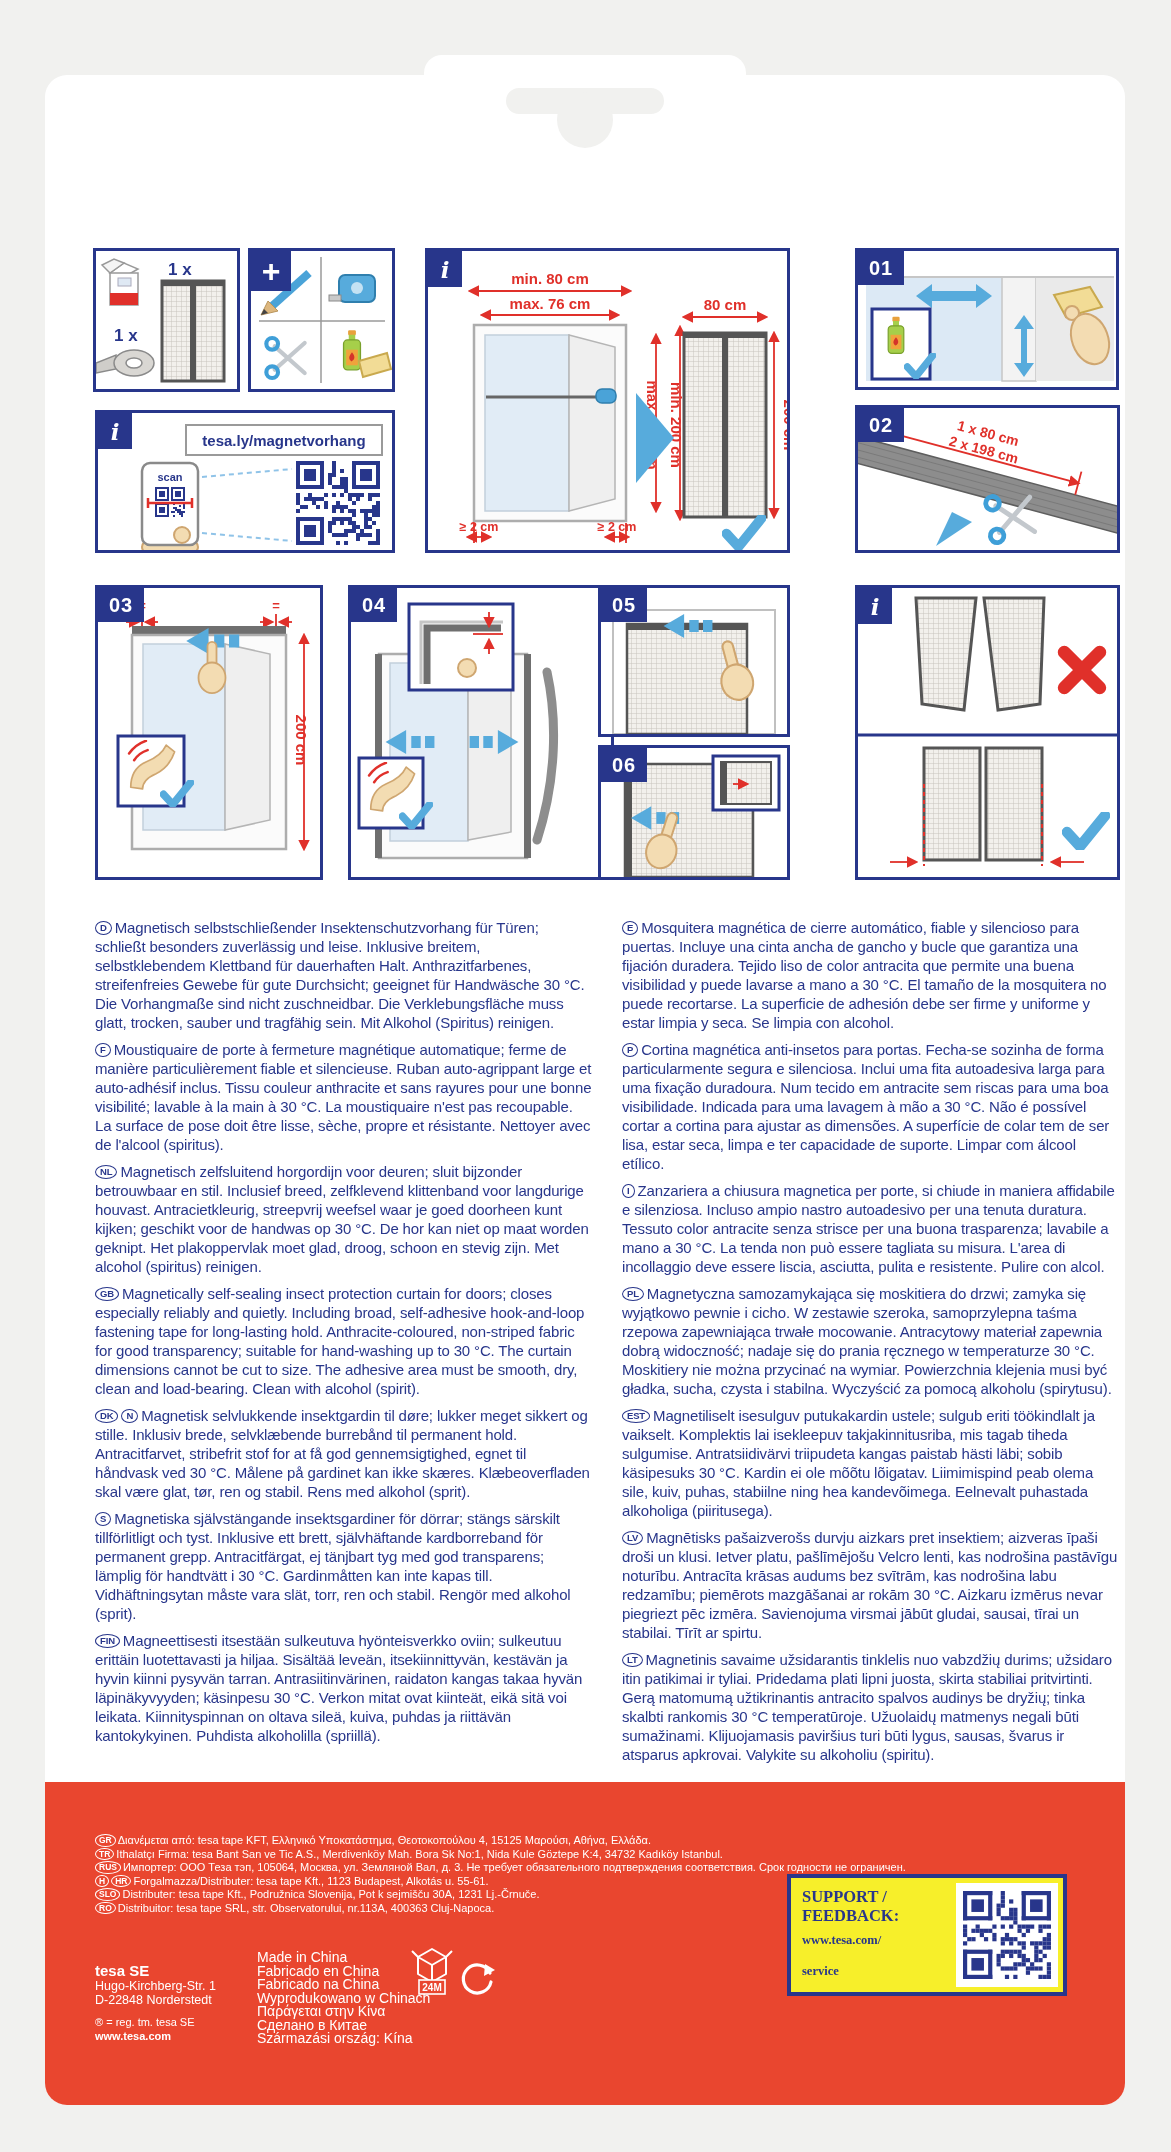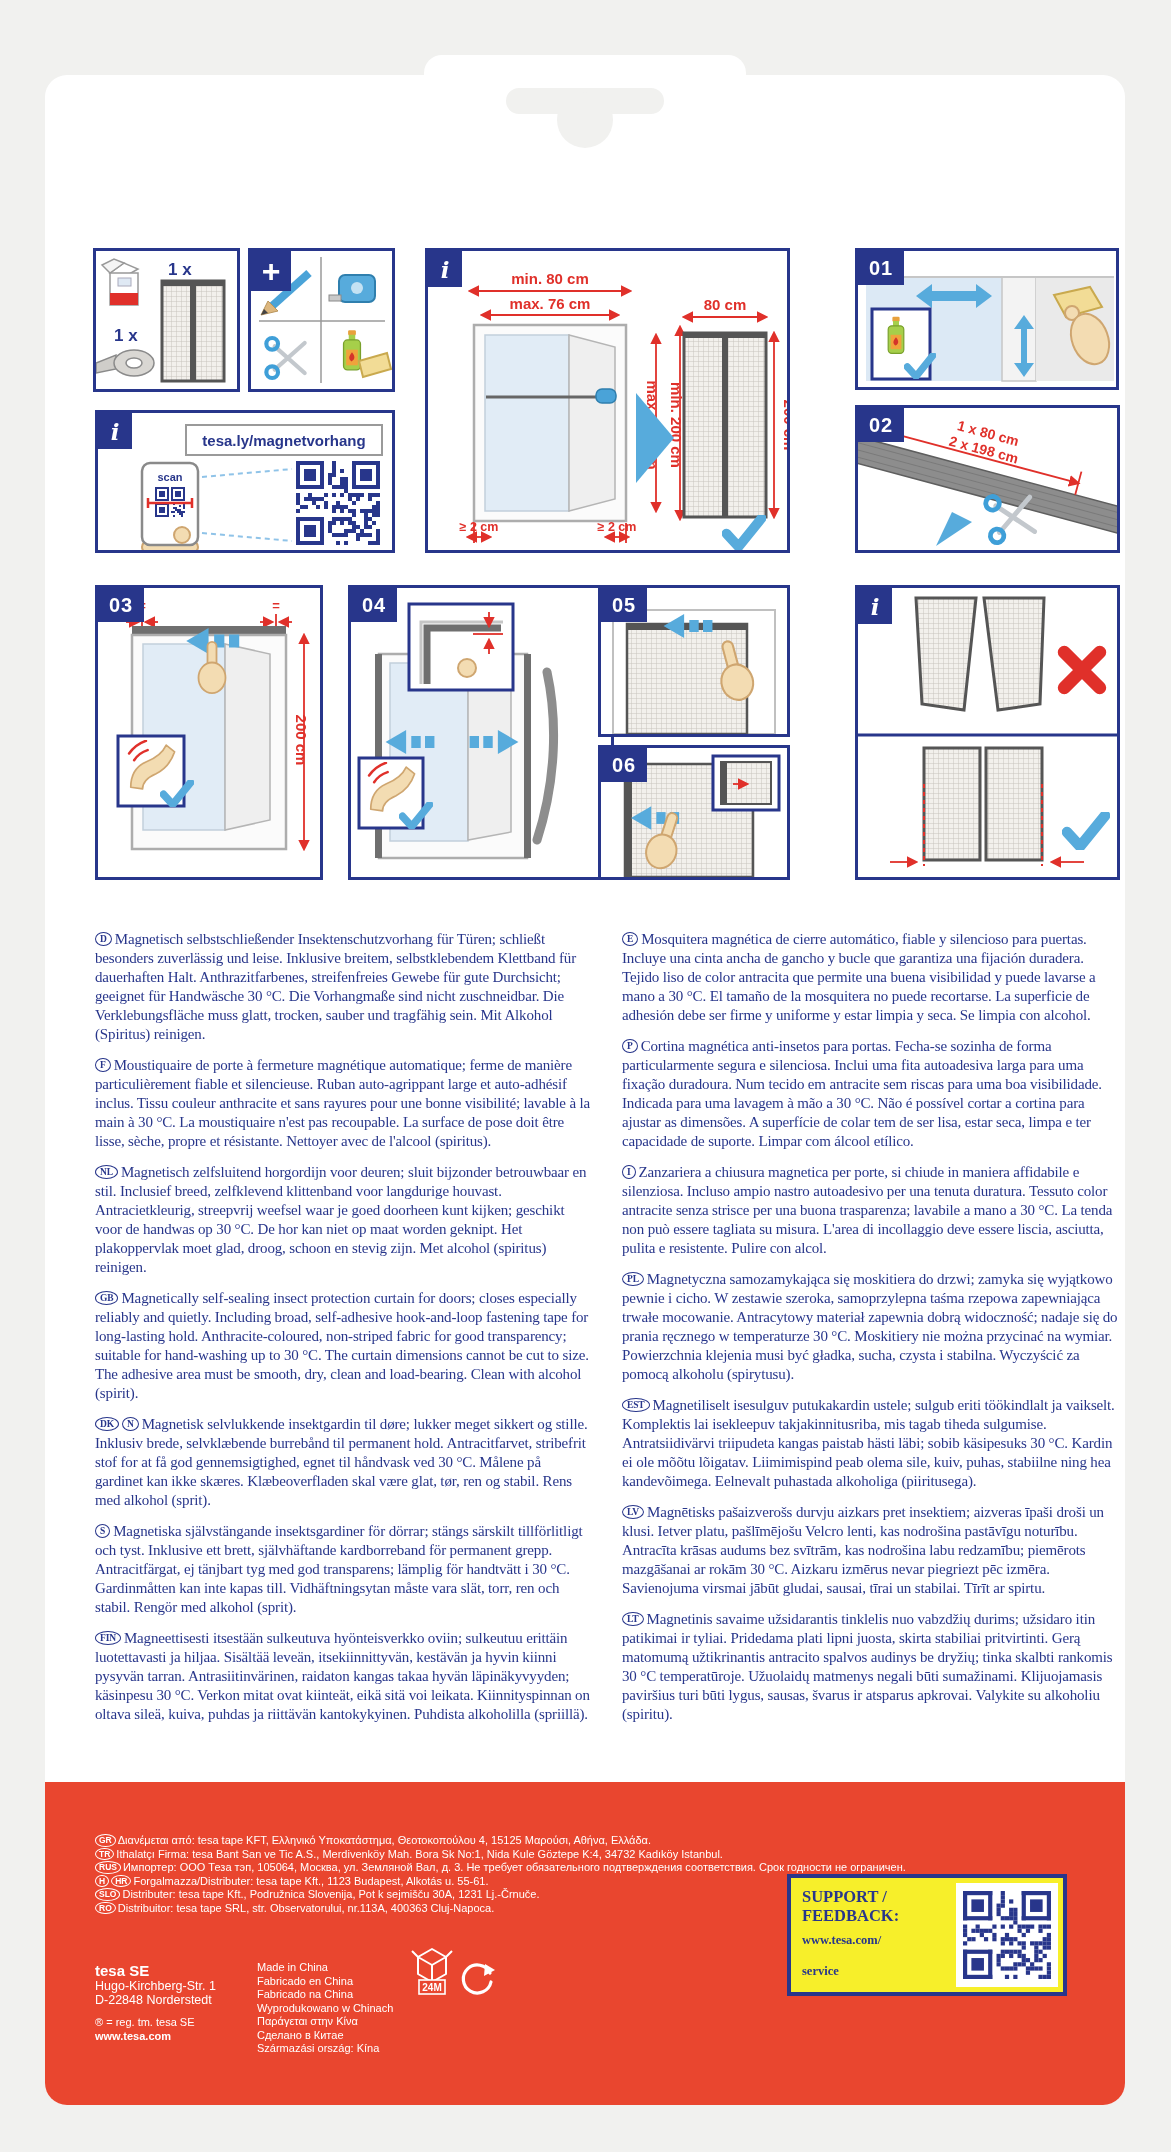--- a/index.html
+++ b/index.html
@@ -16,32 +16,32 @@
   .badge-plus{width:40px;height:40px;font-size:32px;top:0;left:0;}
   .panel svg{display:block;}
   svg text{font-family:"Liberation Sans",sans-serif;}
   .rl{stroke:#e0302a;stroke-width:1.8;fill:none;}
   .rt{fill:#e0302a;font-weight:bold;}
   .bt{fill:#28368b;font-weight:bold;}
 
   .col{position:absolute;top:918px;color:#28368b;}
   .col-left{left:95px;width:497px;}
   .col-right{left:622px;width:500px;}
-  .col p{margin:12px 0 8px 0;font-size:15px;line-height:19px;letter-spacing:-0.15px;font-family:Liberation Serif, serif;}
+  .col p{margin:0 0 8px 0;font-size:15px;line-height:19px;letter-spacing:-0.15px;}
   .oval{display:inline-block;border:1.5px solid #28368b;border-radius:50%;padding:0 4px;font-size:9.5px;font-weight:bold;line-height:12px;vertical-align:2px;margin-right:3px;white-space:nowrap;}
 
   .footer{position:absolute;left:45px;top:1782px;width:1080px;height:323px;background:#e9462f;border-radius:0 0 22px 22px;color:#fff;}
   .dist{position:absolute;left:50px;top:52px;width:1000px;}
   .dline{font-size:11px;line-height:13.5px;}
   .oval.w{border-color:#fff;color:#fff;font-size:8.5px;line-height:10.5px;padding:0 3px;vertical-align:1px;margin-right:2px;}
   .company{position:absolute;left:50px;top:182px;font-size:12.5px;line-height:14.5px;}
   .company .b{font-weight:bold;font-size:15px;}
   .company .w{font-weight:bold;font-size:11px;}
   .company .small{font-size:11px;}
-  .madein{position:absolute;left:212px;top:179px;font-size:11px;line-height:13.5px;}
+  .madein{position:absolute;left:212px;top:169px;font-size:14px;line-height:13.5px;}
   .f-icons{position:absolute;left:366px;top:160px;}
   .support{position:absolute;left:742px;top:92px;width:280px;height:122px;background:#f7ef2a;border:4px solid #28368b;box-sizing:border-box;display:flex;}
   .support .txt{flex:1;padding:9px 0 0 11px;color:#28368b;font-family:Liberation Serif, serif;}
   .support .t1{font-size:16.5px;font-weight:bold;line-height:19px;}
   .support .u1{font-size:12.5px;font-weight:bold;line-height:15px;margin-top:8px;}
   .support .qrbox{width:102px;margin:5px 5px 5px 0;background:#fff;display:flex;align-items:center;justify-content:center;}
 </style>
 </head>
 <body>
 

